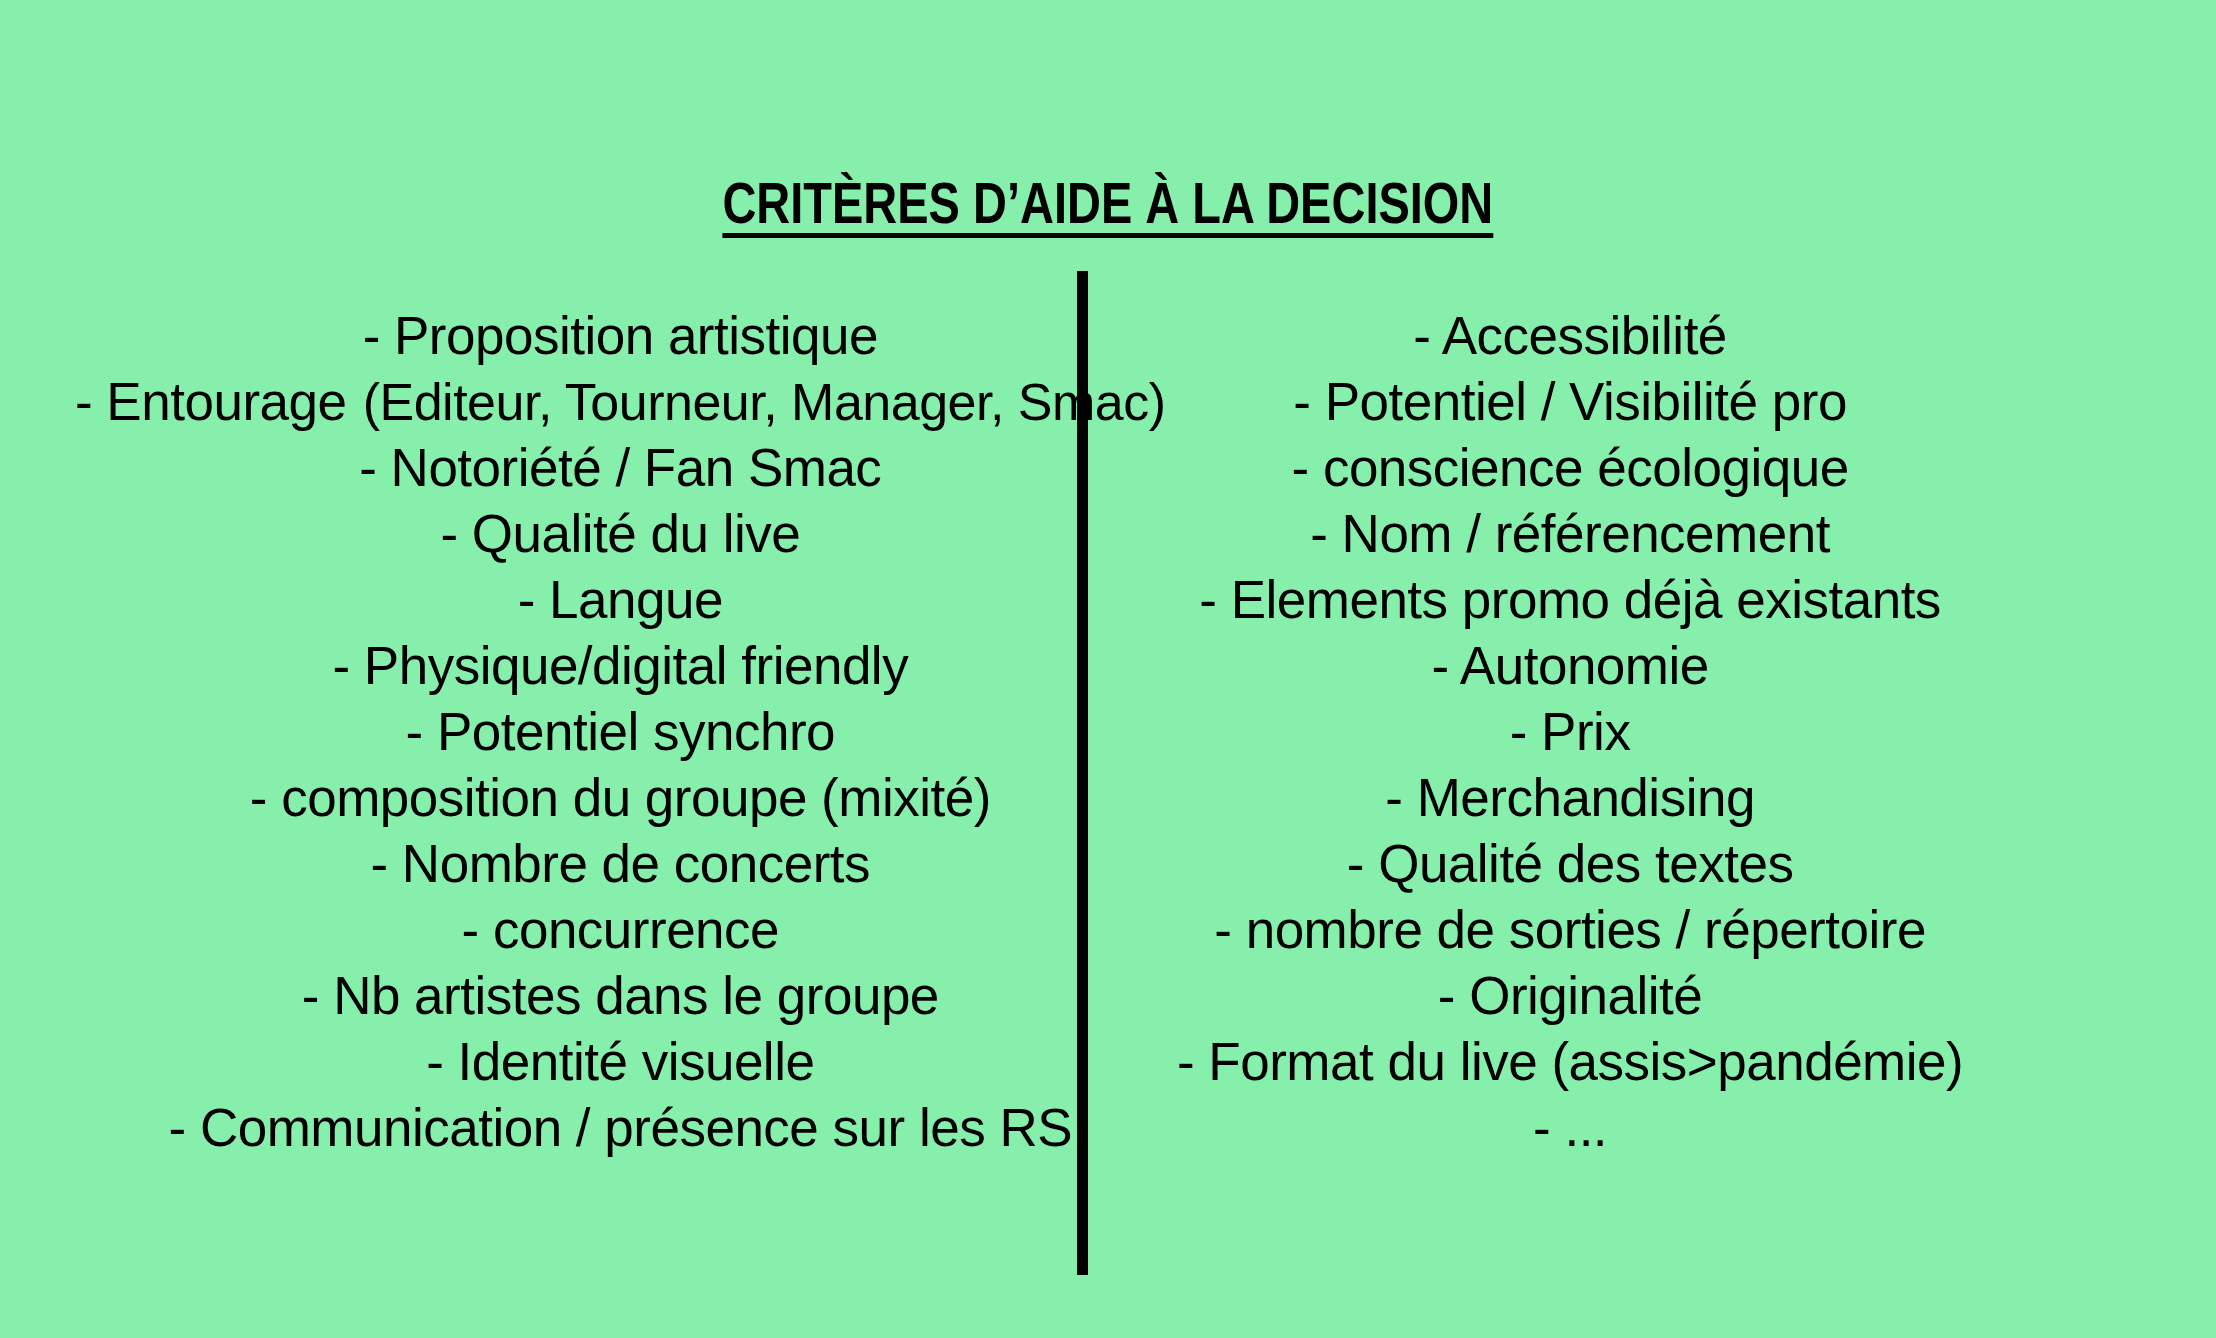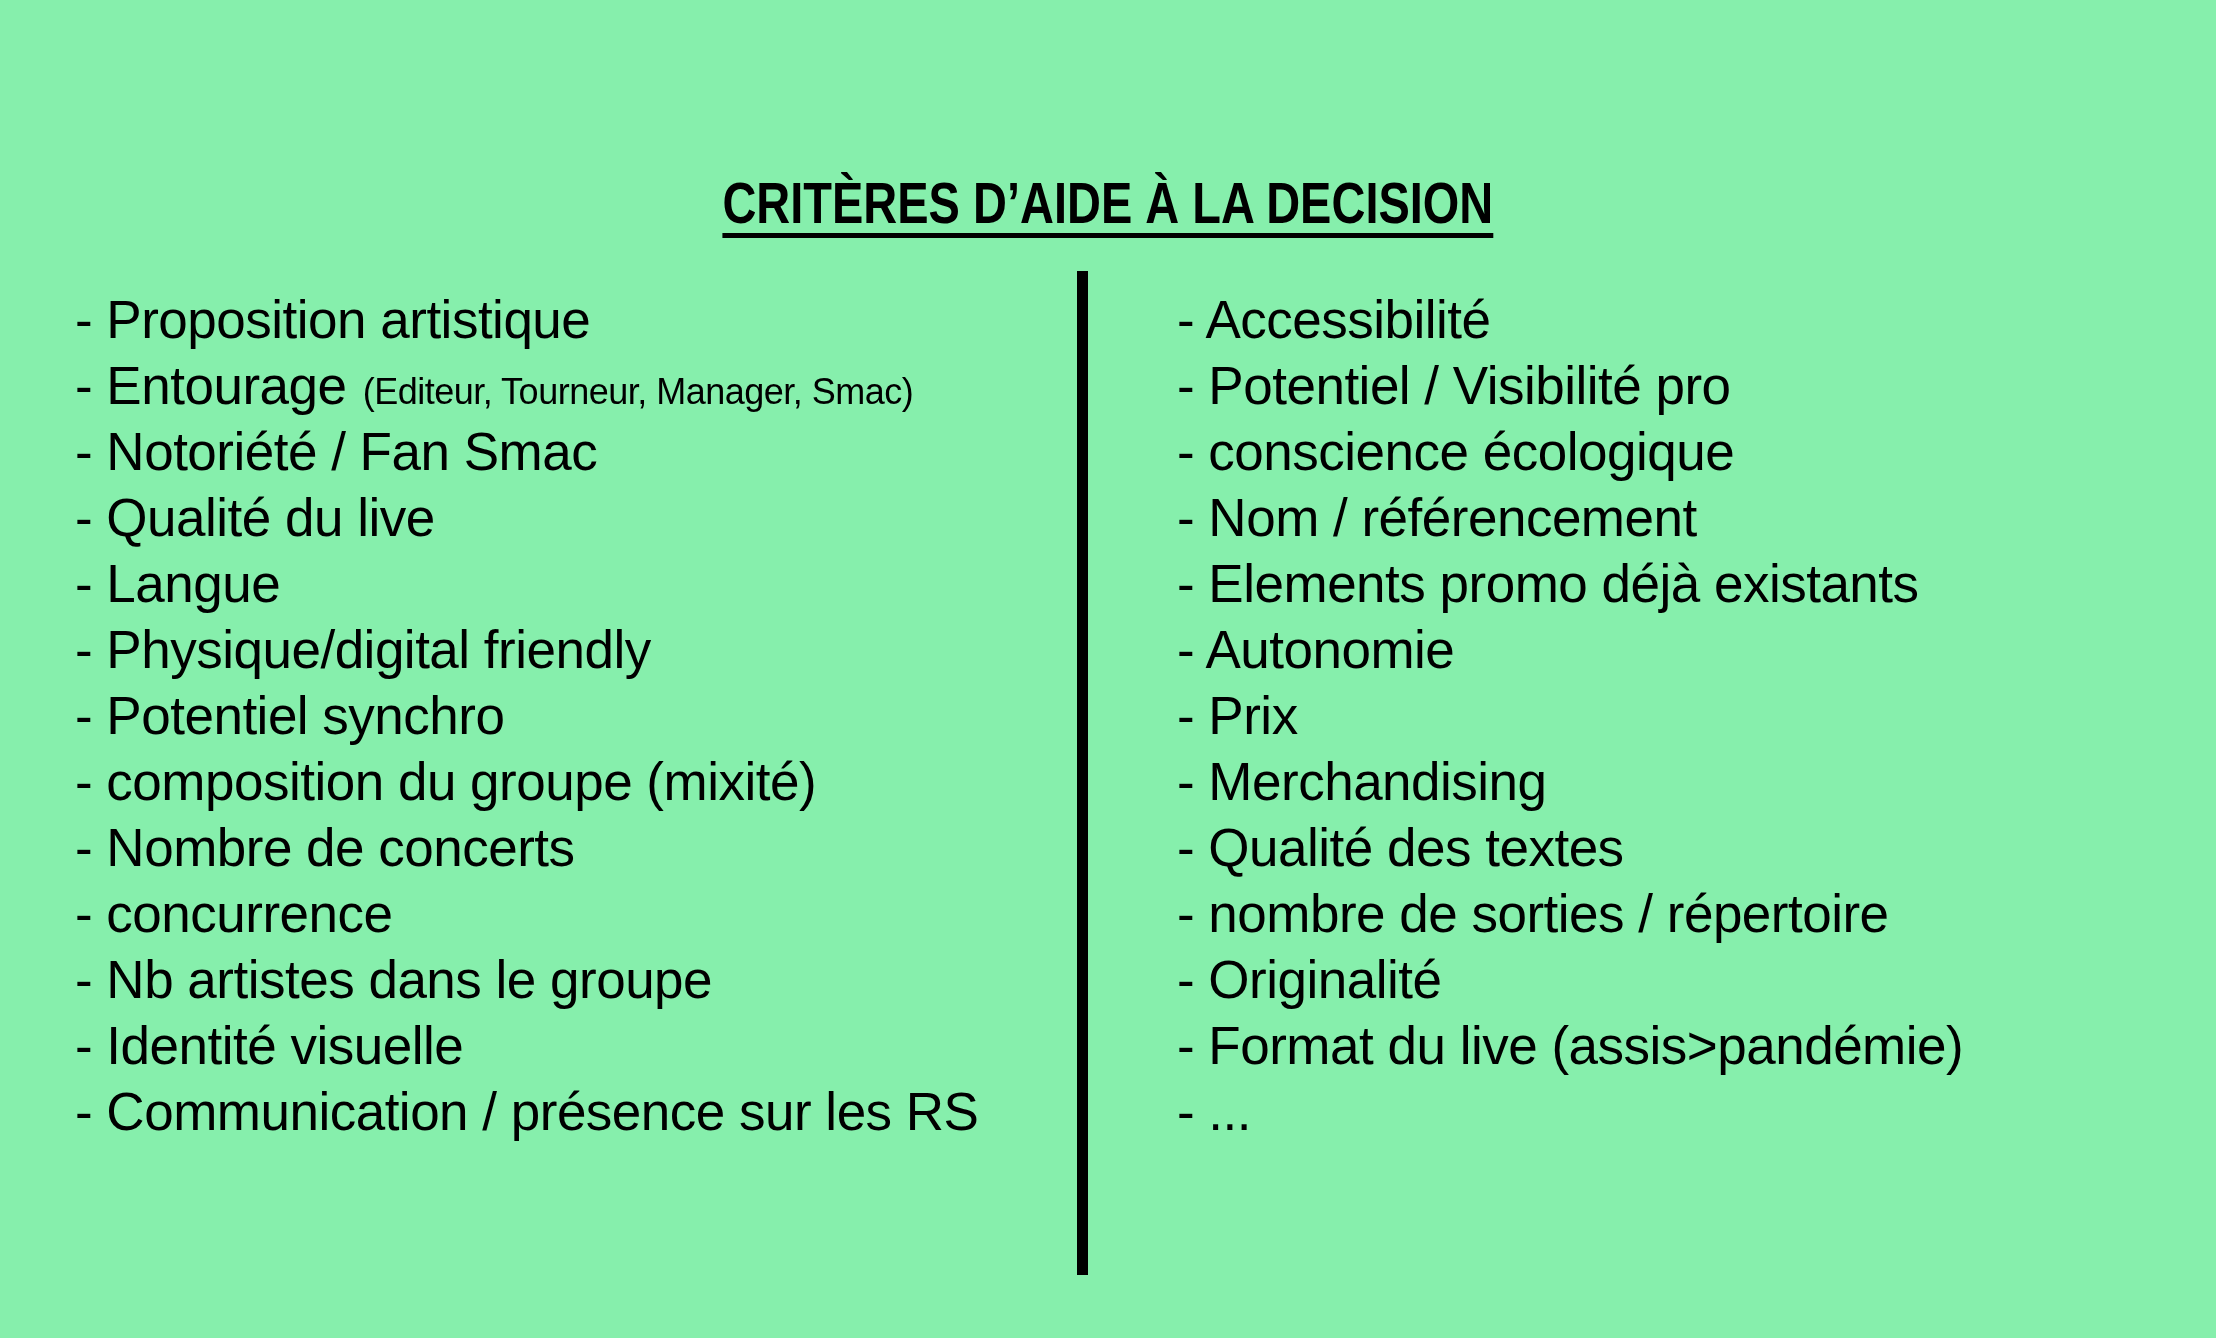--- a/index.html
+++ b/index.html
@@ -33,32 +33,33 @@
     letter-spacing: 0px;
     transform: scaleX(0.81);
     transform-origin: center;
     text-decoration: underline;
     text-decoration-thickness: 5px;
     text-underline-offset: 10px;
     white-space: nowrap;
   }
   .col {
     position: absolute;
-    top: 287px;
+    top: 303px;
     font-size: 53px;
     line-height: 66px;
     letter-spacing: -0.5px;
     white-space: nowrap;
+    text-align: center;
   }
   .col-left  { left: 75px; }
   .col-right { left: 1177px; }
   .item { height: 66px; }
   .item .label { white-space: pre; }
   .item .note {
-    font-size: 36px;
+    font-size: 52px;
     margin-left: 2px;
     white-space: pre;
   }
   .divider {
     position: absolute;
     left: 1077px;
     top: 271px;
     width: 11px;
     height: 1004px;
     background: #000000;

